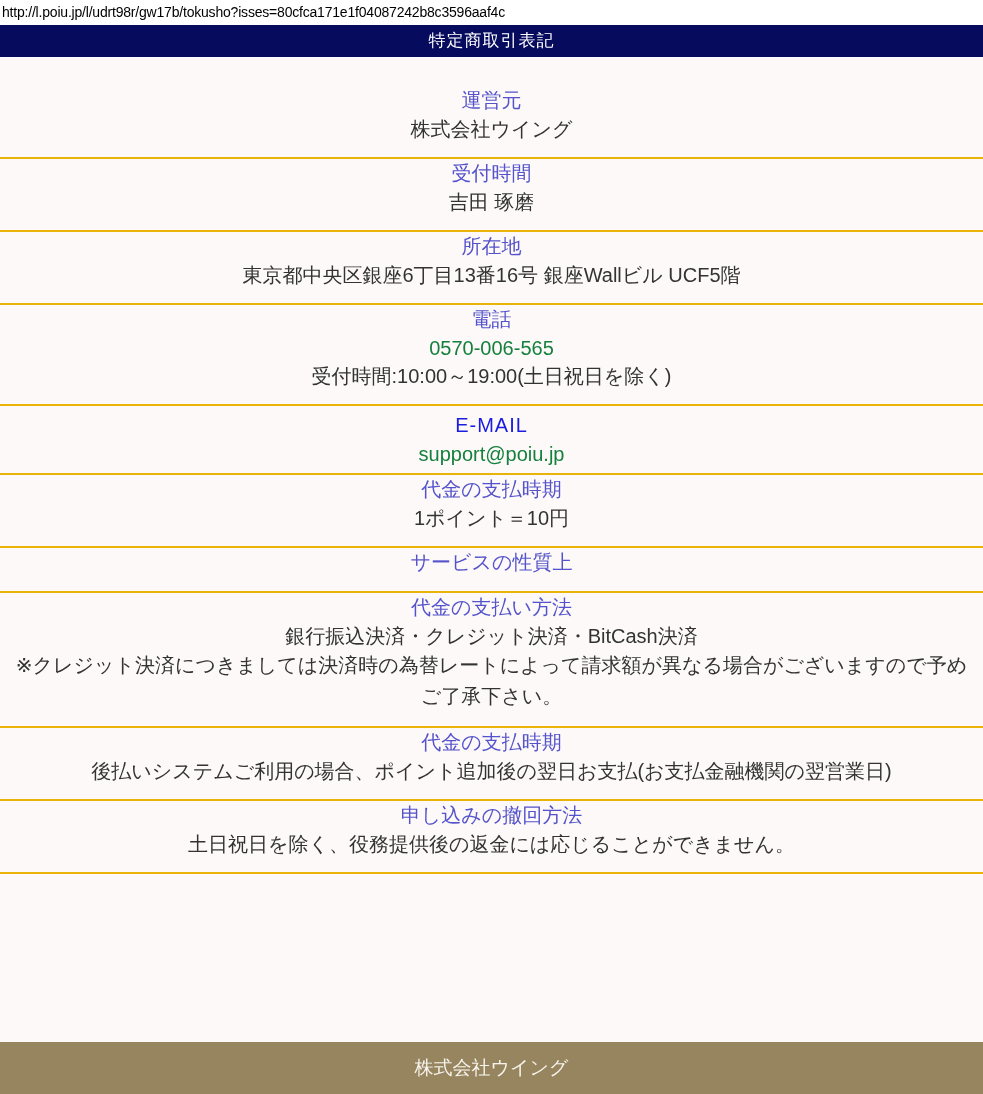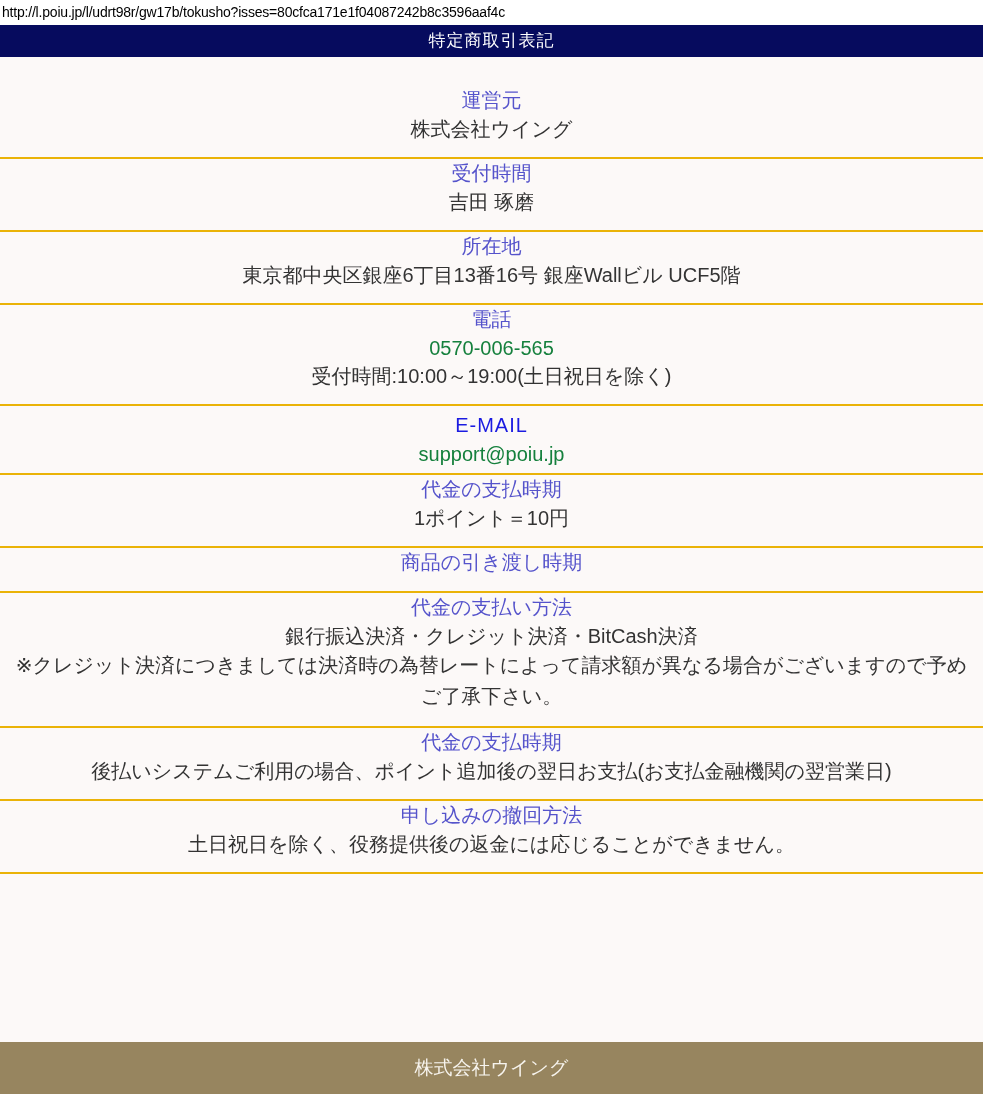--- a/index.html
+++ b/index.html
@@ -108,21 +108,21 @@
     <div class="sec-heading">E-MAIL</div>
     <div class="sec-line strong">support@poiu.jp</div>
   </div>
 
   <div class="sec">
     <div class="sec-heading">代金の支払時期</div>
     <div class="sec-line">1ポイント＝10円</div>
   </div>
 
   <div class="sec">
-    <div class="sec-heading">商品の引き渡し時期</div>
+    <div class="sec-heading">サービスの性質上</div>
   </div>
 
   <div class="sec">
     <div class="sec-heading">代金の支払い方法</div>
     <div class="sec-line">銀行振込決済・クレジット決済・BitCash決済</div>
     <div class="sec-line note">※クレジット決済につきましては決済時の為替レートによって請求額が異なる場合がございますので予めご了承下さい。</div>
   </div>
 
   <div class="sec">
     <div class="sec-heading">代金の支払時期</div>

